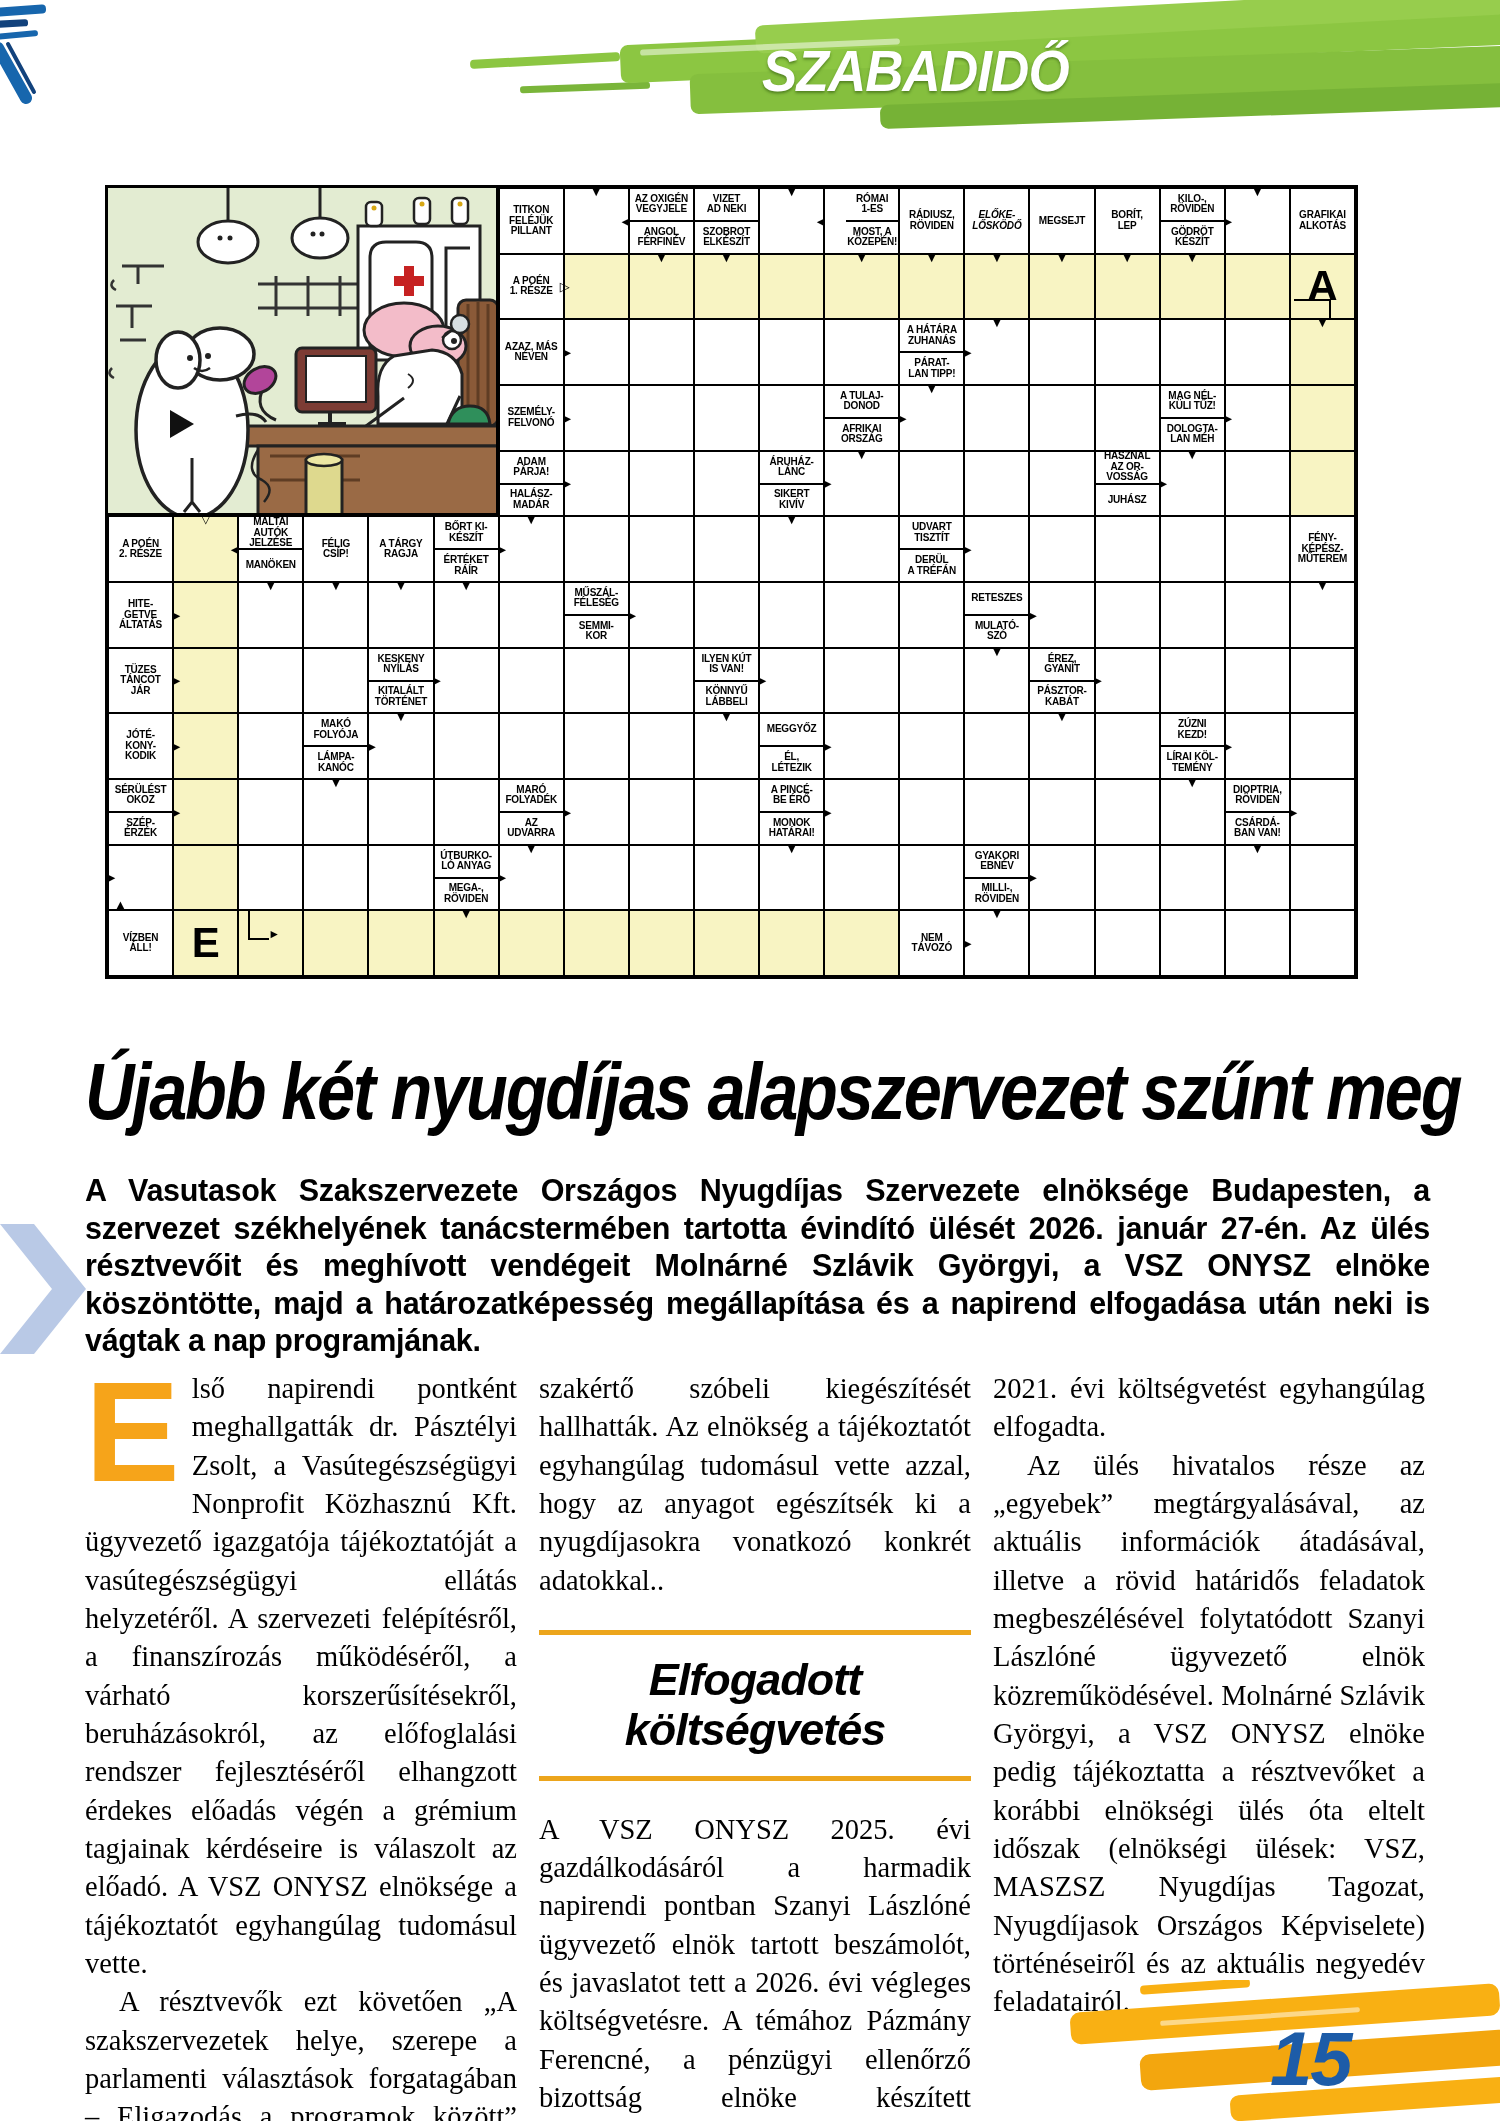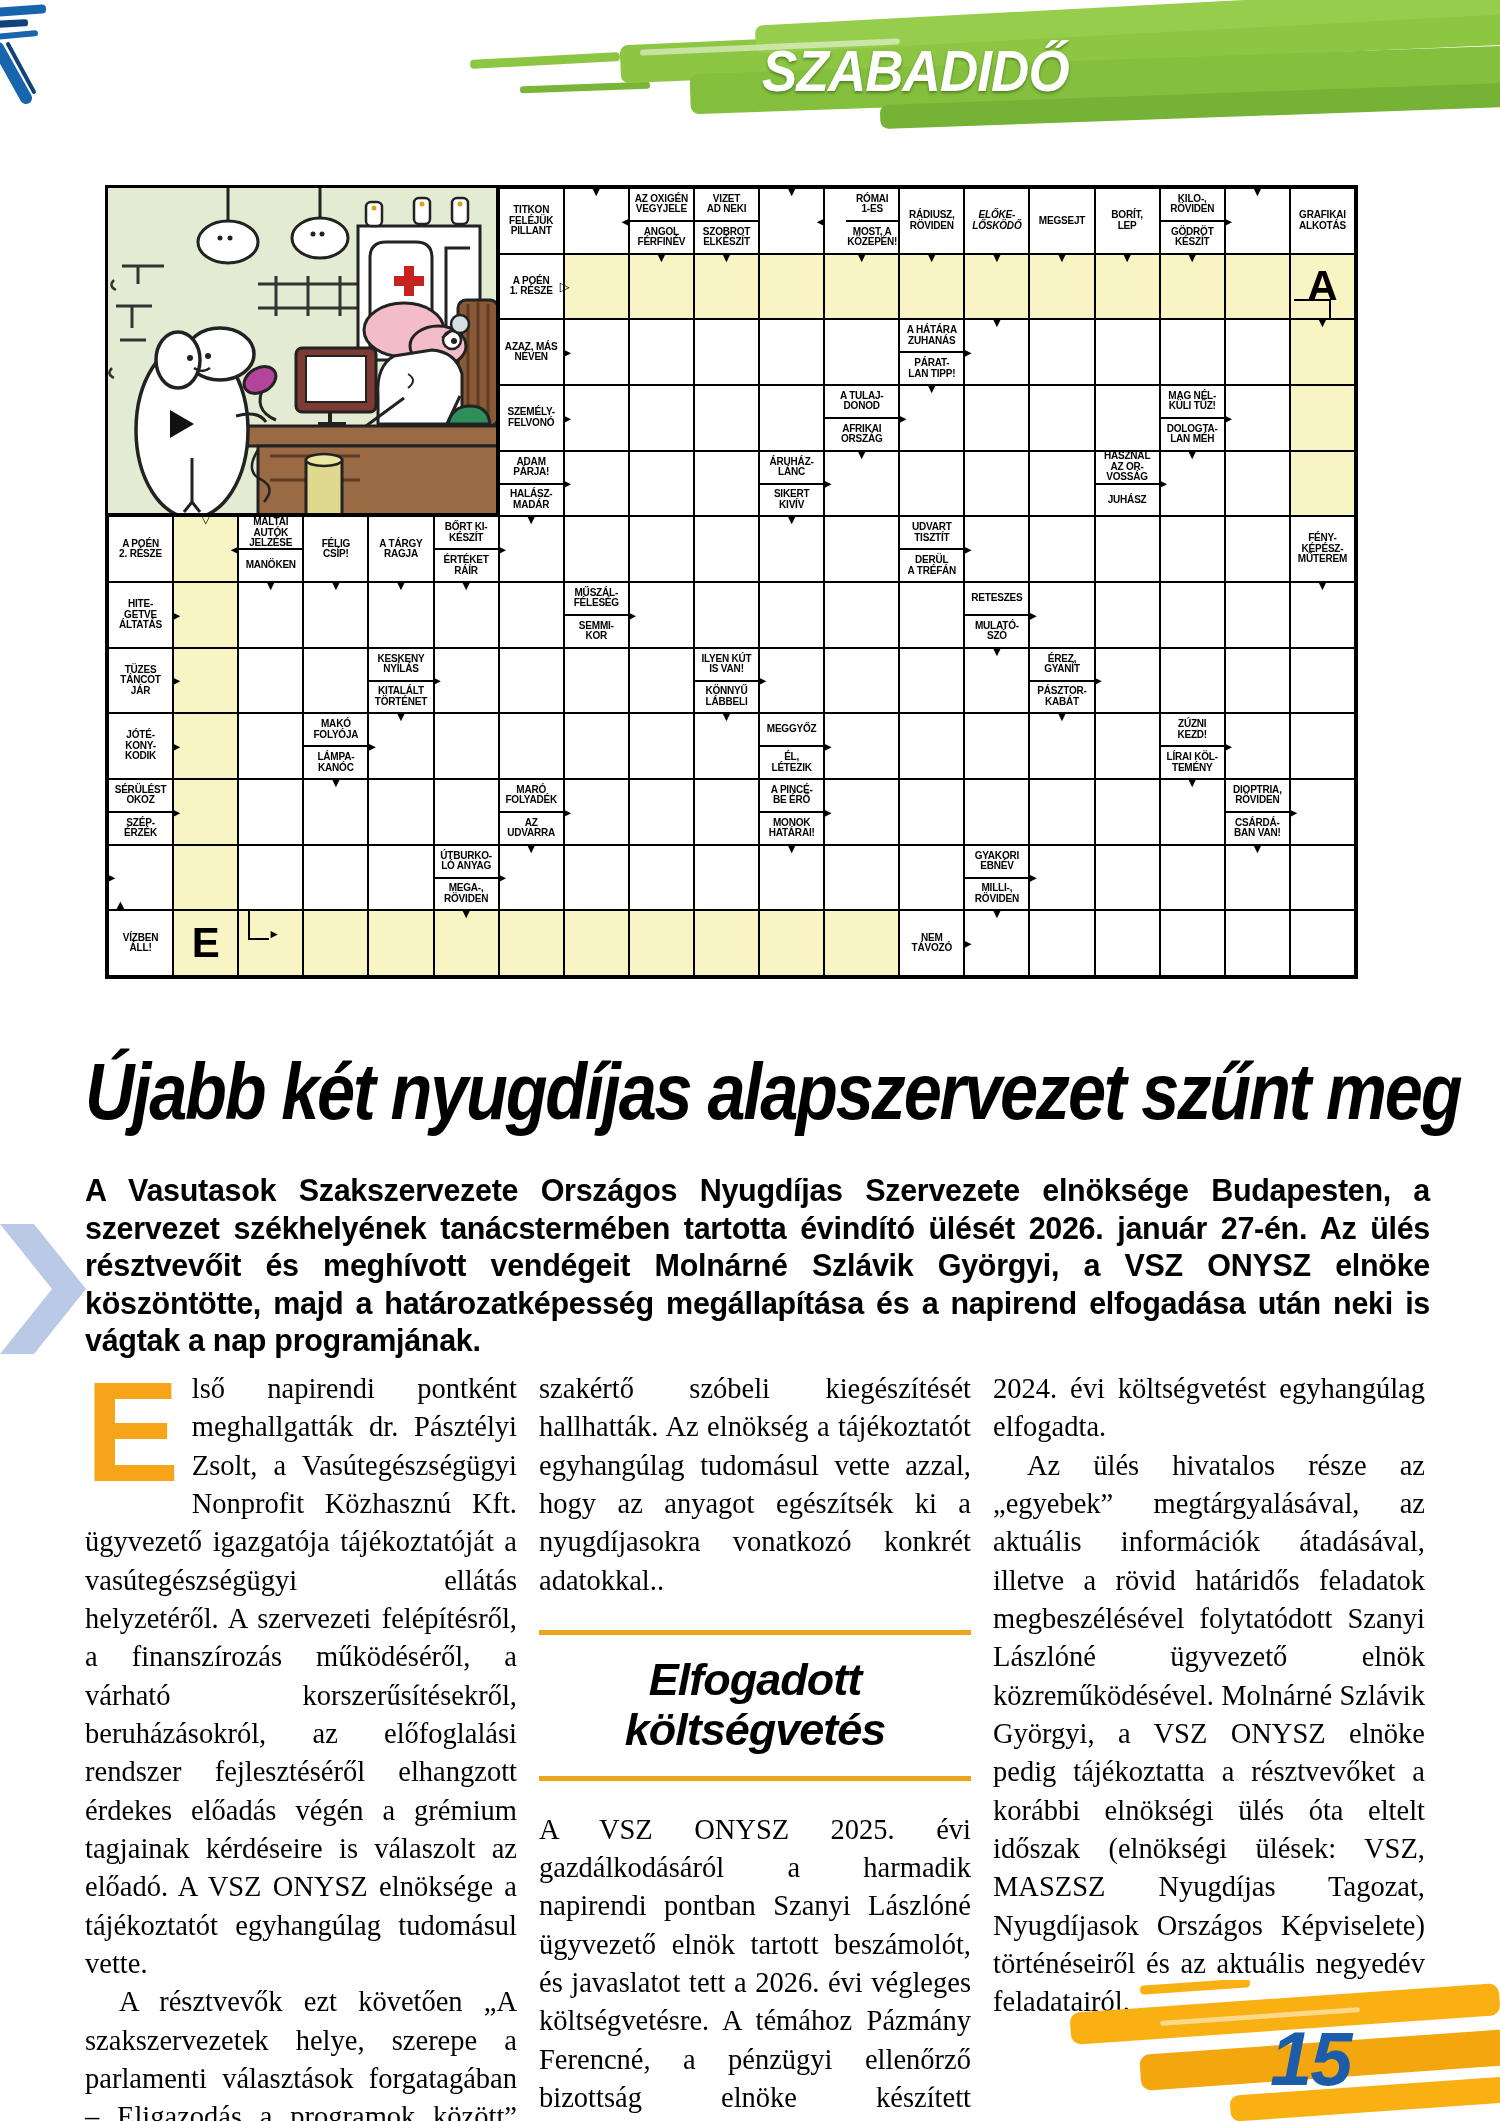--- a/index.html
+++ b/index.html
@@ -715,21 +715,21 @@
     </div>
   <div class="col" id="col-1">
       <p>szakértő szóbeli kiegészítését hallhatták. Az elnökség a tájékoztatót egyhangúlag tudomásul vette azzal, hogy az anyagot egészítsék ki a nyugdíjasokra vonatkozó konkrét adatokkal..</p>
       <div class="rule-t"></div>
       <div class="subhead">Elfogadott
 költségvetés</div>
       <div class="rule-b"></div>
       <p>A VSZ ONYSZ 2025. évi gazdálkodásáról a harmadik napirendi pontban Szanyi Lászlóné ügyvezető elnök tartott beszámolót, és javaslatot tett a 2026. évi végleges költségvetésre. A témához Pázmány Ferencné, a pénzügyi ellenőrző bizottság elnöke készített kiegészítést. A VSZ ONYSZ elnöksége a tavalyi gazdálkodásáról készült beszámolót és a</p>
     </div>
   <div class="col" id="col-2">
-      <p>2024. évi költségvetést egyhangúlag elfogadta.</p>
+      <p>2021. évi költségvetést egyhangúlag elfogadta.</p>
       <p class="ind">Az ülés hivatalos része az „egyebek” megtárgyalásával, az aktuális információk átadásával, illetve a rövid határidős feladatok megbeszélésével folytatódott Szanyi Lászlóné ügyvezető elnök közreműködésével. Molnárné Szlávik Györgyi, a VSZ ONYSZ elnöke pedig tájékoztatta a résztvevőket a korábbi elnökségi ülés óta eltelt időszak (elnökségi ülések: VSZ, MASZSZ Nyugdíjas Tagozat, Nyugdíjasok Országos Képviselete) történéseiről és az aktuális negyedév feladatairól.</p>
     </div>
 </div>
 
 <svg class="ftr-svg" width="460" height="141">
   <rect x="100" y="2" width="110" height="9" rx="4" fill="#f9b013" transform="rotate(-4 155 6)"></rect>
   <rect x="30" y="18" width="430" height="32" rx="10" fill="#f9b013" transform="rotate(-4 245 34)"></rect>
   <rect x="100" y="62" width="370" height="36" rx="10" fill="#f3a60e" transform="rotate(-4 285 80)"></rect>
   <rect x="190" y="106" width="280" height="26" rx="9" fill="#f9b013" transform="rotate(-4 330 119)"></rect>
   <rect x="120" y="34" width="200" height="5" rx="2" fill="#fff" opacity=".5" transform="rotate(-4 220 36)"></rect>

